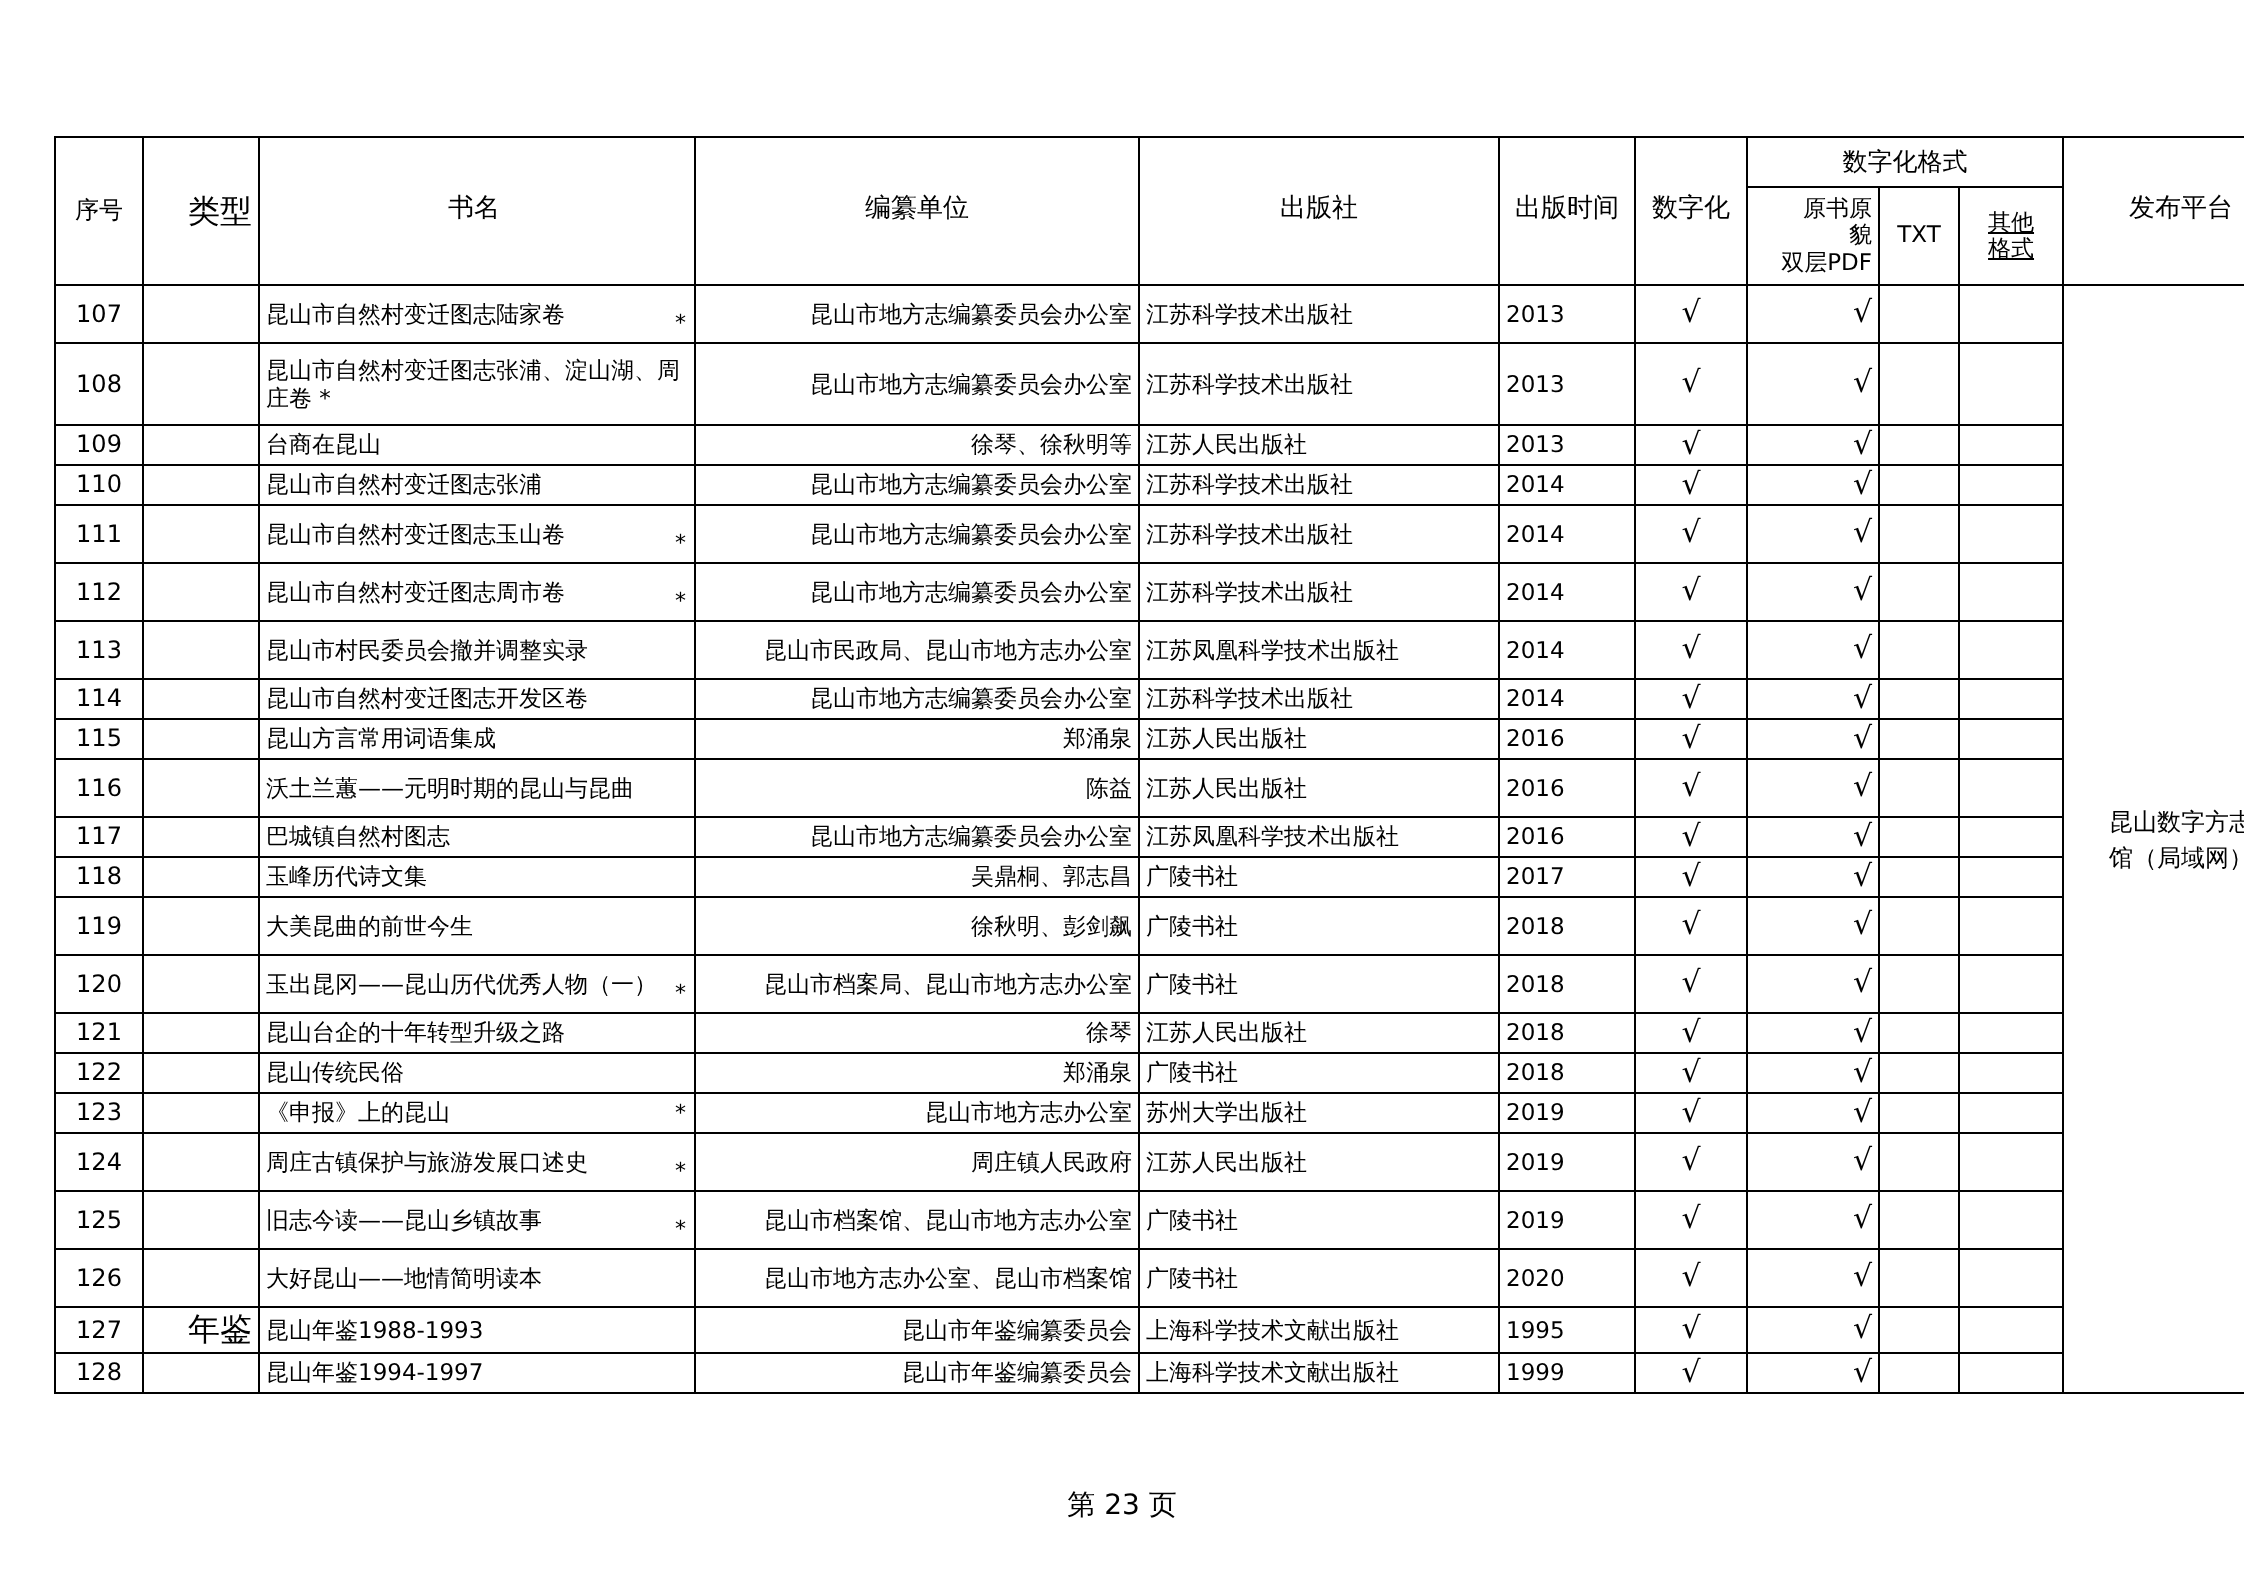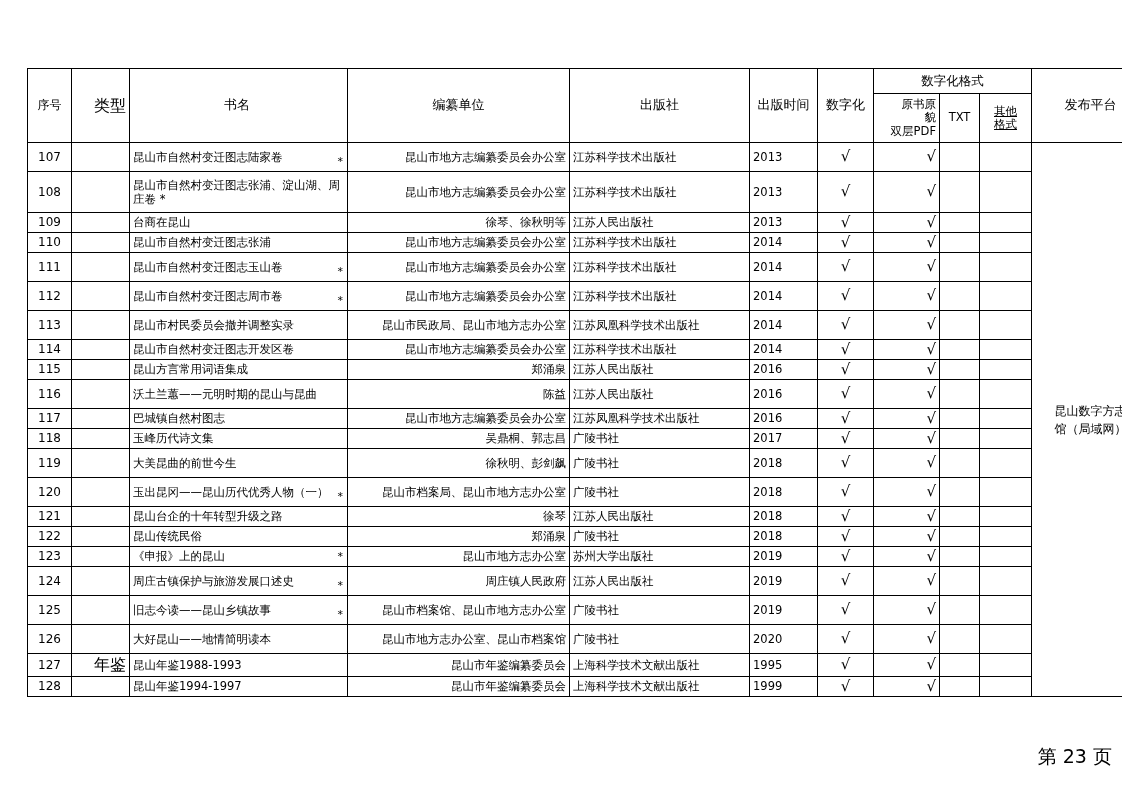--- a/index.html
+++ b/index.html
@@ -91,22 +91,22 @@
     text-align: center;
     font-size: 12px;
     line-height: 1.5;
     vertical-align: middle;
   }
   .footer {
     position: absolute;
     left: 0;
     top: 742px;
     width: 1122px;
-    text-align: right;
-    font-size: 19px;
+    text-align: center;
+    font-size: 14px;
   }
   .footer .pagebox {
     display: inline-block;
     padding: 2px 10px;
   }
   .hdr-group-top { text-align:center; font-size: 12.5px; }
 </style>
 </head>
 <body>
 

